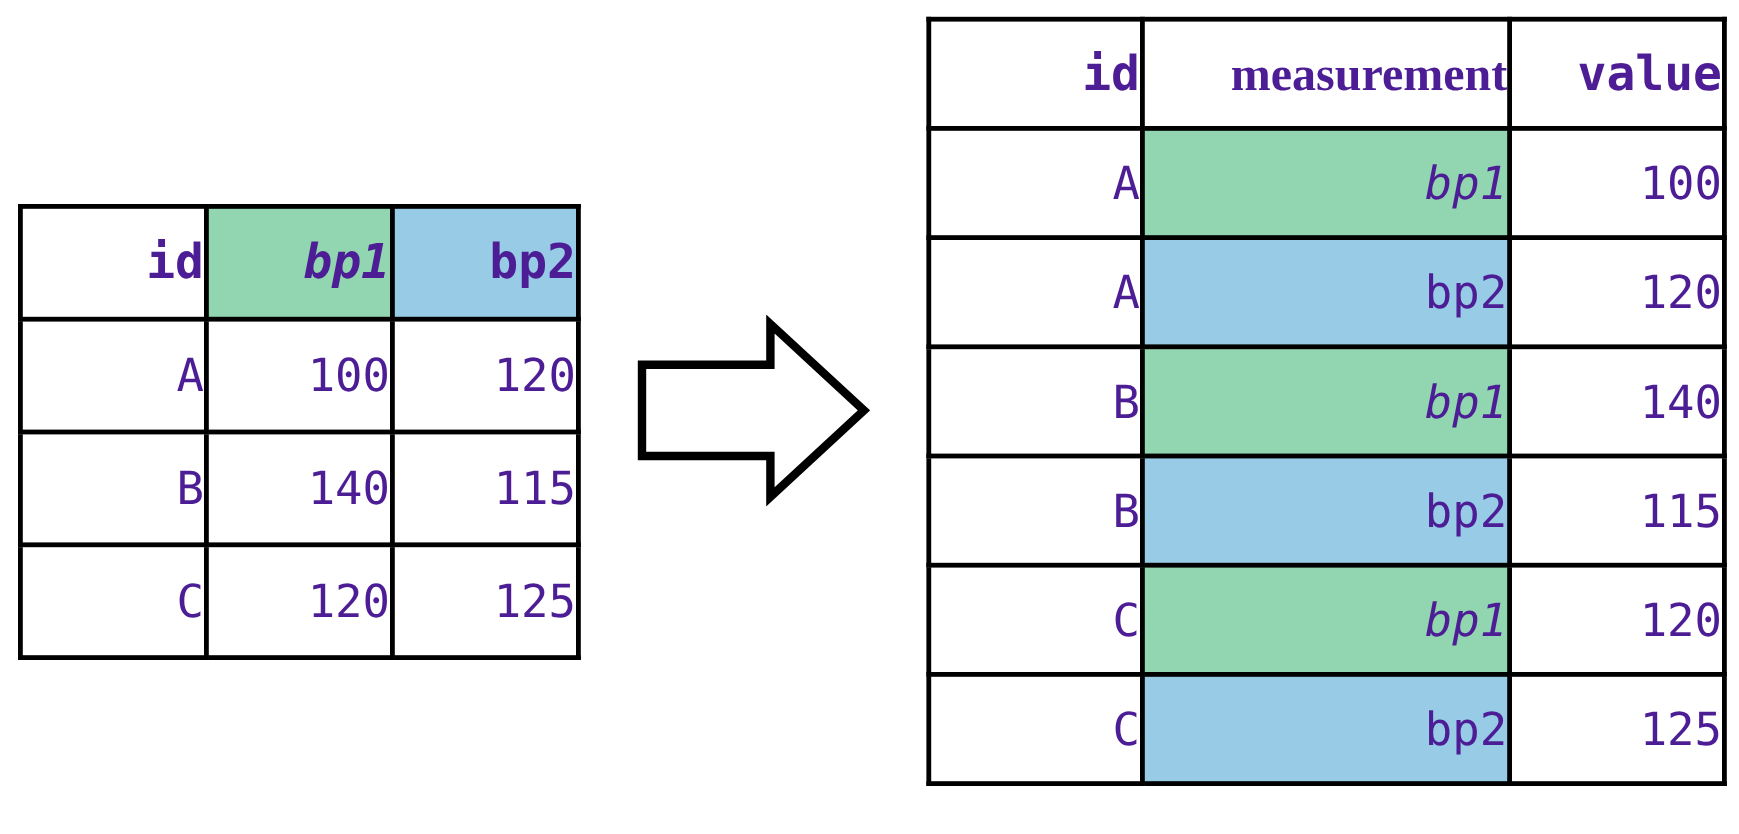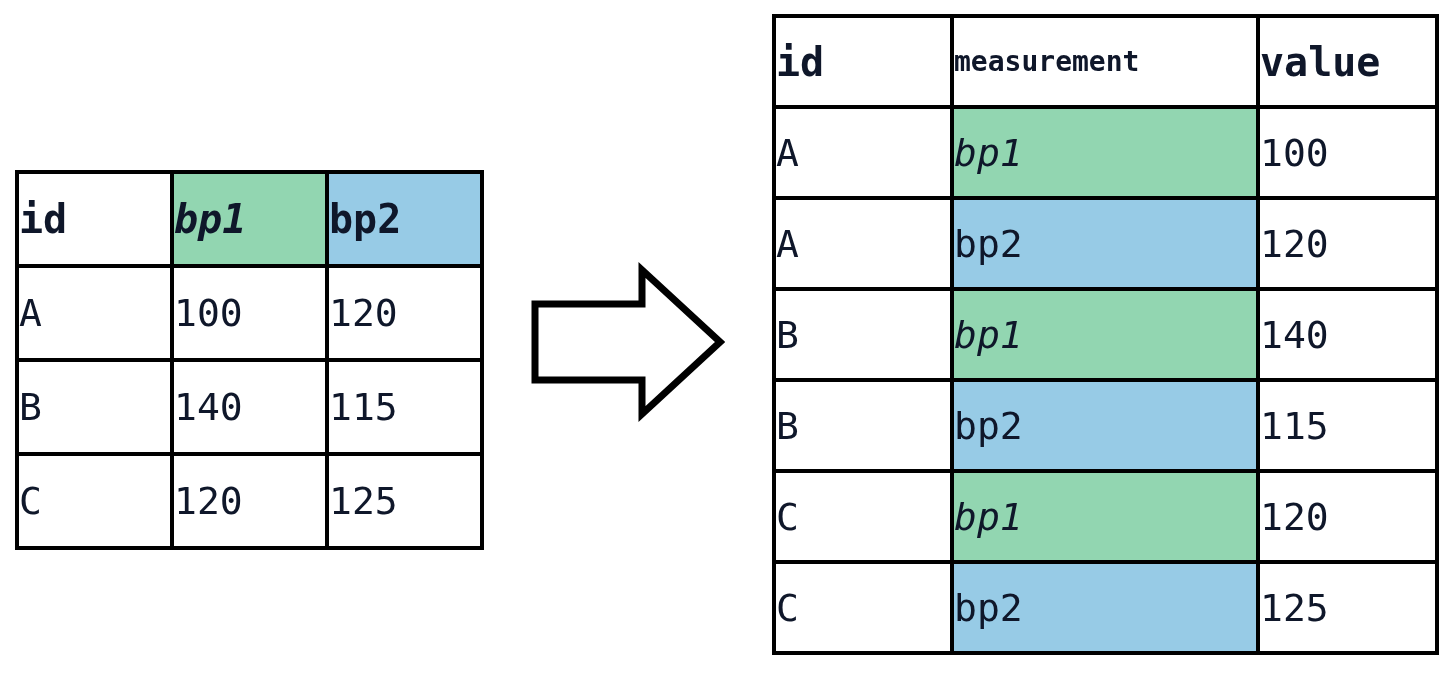--- a/index.html
+++ b/index.html
@@ -18,23 +18,23 @@
 
   
   .grid {
     position: absolute;
     border-collapse: collapse;
     table-layout: fixed;
     background: #ffffff;
   }
   .grid td {
     border: 4px solid #000000;
-    text-align: left;
+    text-align: right;
     vertical-align: middle;
-    color: #0f172a;
+    color: #4c1d95;
     font-family: "DejaVu Sans Mono", "Liberation Mono", monospace;
     font-size: 38px;
     font-weight: 400;
     padding: 0;
     background: #ffffff;
   }
   .grid td.hdr {
     font-weight: 700;
     font-size: 40px;
   }
@@ -56,21 +56,21 @@
   #long-table {
     left: 772px;
     top: 14px;
     width: 663px;
   }
   #long-table td { height: 87px; }
   #long-table col.c-id  { width: 178px; }
   #long-table col.c-ms  { width: 306px; }
   #long-table col.c-val { width: 179px; }
   #long-table td.measurement-cell { font-size: 38px; }
-  #long-table td.hdr.measurement-hdr { font-size: 28px; }
+  #long-table td.hdr.measurement-hdr { font-size: 40px; font-family: Liberation Serif, serif; }
 
   
   #arrow-wrap {
     position: absolute;
     left: 530px;
     top: 262px;
     width: 195px;
     height: 160px;
   }
   #arrow-wrap svg { display: block; width: 100%; height: 100%; }

